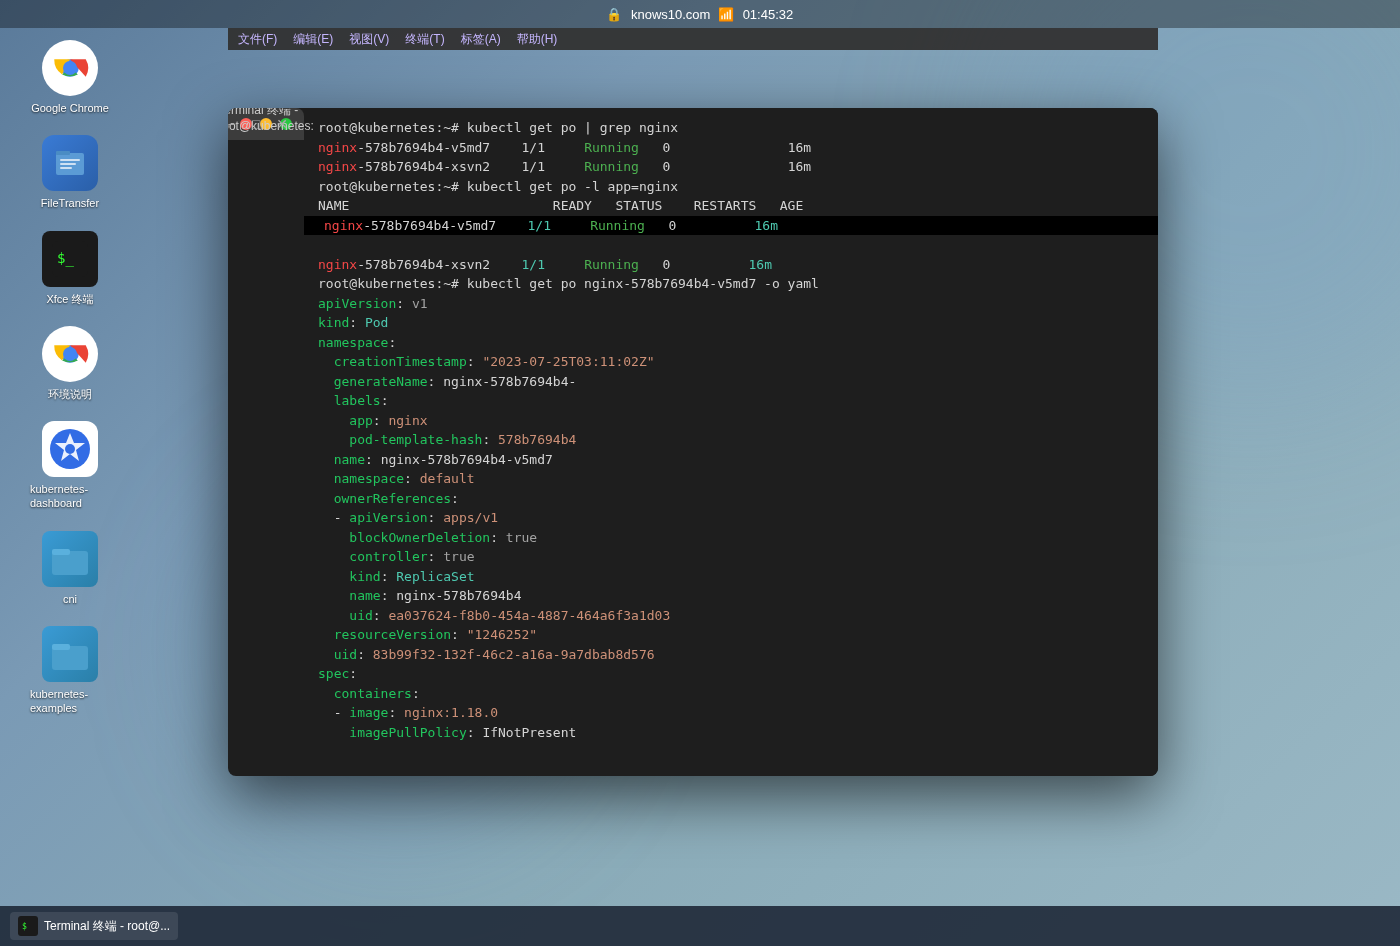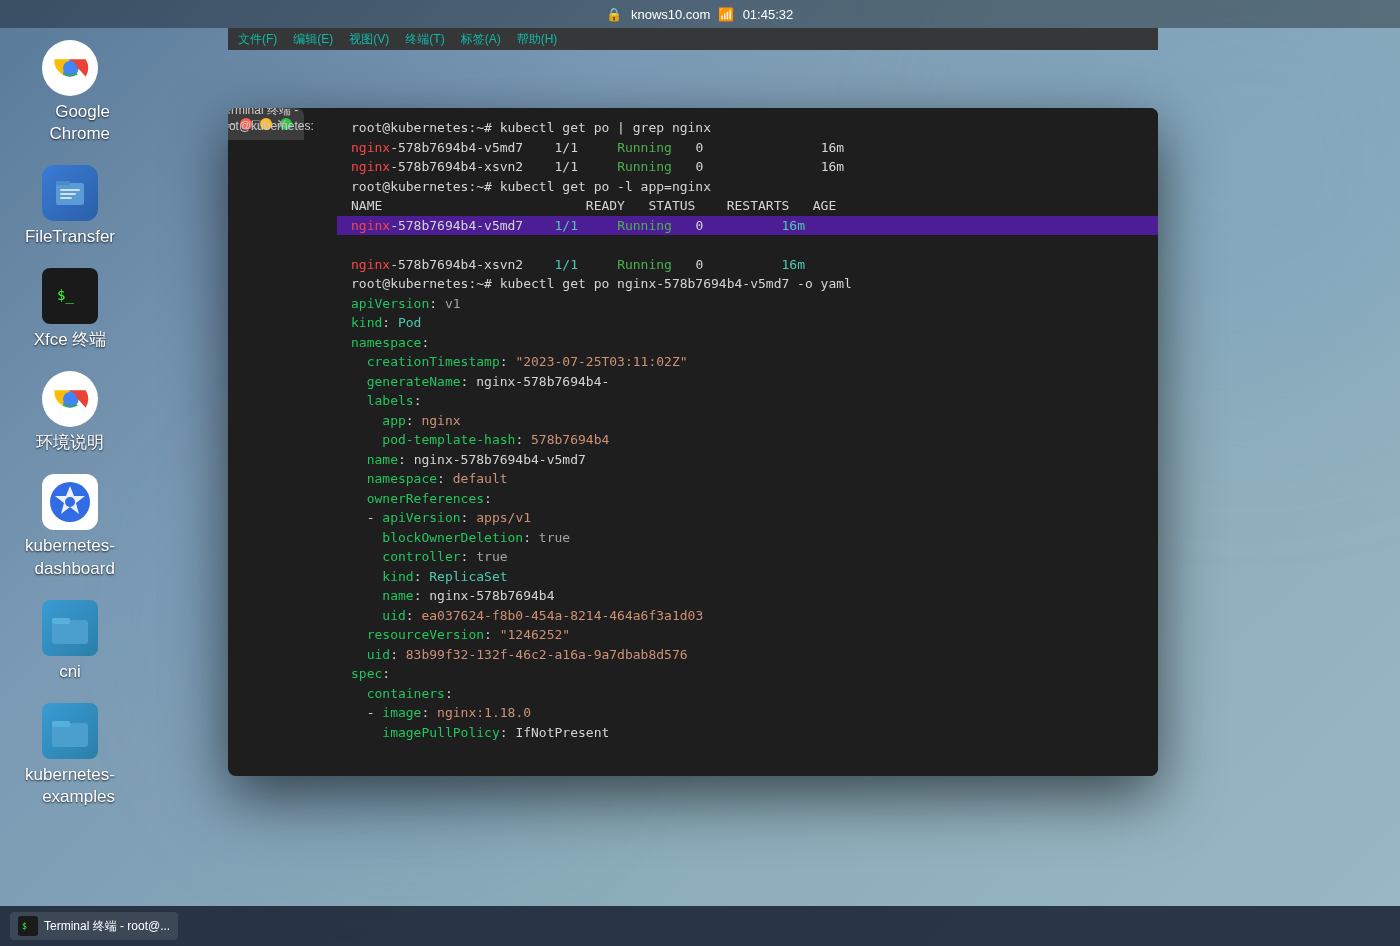--- a/index.html
+++ b/index.html
@@ -105,22 +105,22 @@
       width: 56px;
       height: 56px;
       border-radius: 12px;
       display: flex;
       align-items: center;
       justify-content: center;
     }
 
     .desktop-icon-label {
       color: white;
-      font-size: 17px;
-      text-align: right;
+      font-size: 11px;
+      text-align: left;
       text-shadow: 0 1px 2px rgba(0,0,0,0.8);
       line-height: 1.3;
     }
 
     
     .chrome-icon {
       background: white;
       border-radius: 50%;
     }
 
@@ -223,38 +223,37 @@
       overflow-y: auto;
       font-family: 'Courier New', Courier, monospace;
       font-size: 13px;
       line-height: 1.5;
       color: #d4d4d4;
     }
 
     .terminal-content pre {
       white-space: pre-wrap;
       word-break: break-all;
-      margin-left: 33px;
     }
 
     
     .col-white { color: #d4d4d4; }
     .col-cyan { color: #4ec9b0; }
     .col-nginx { color: #f44747; }
     .col-running { color: #4caf50; }
     .col-key { color: #22c55e; }
     .col-val-str { color: #ce9178; }
     .col-val-bool { color: #a3a3a3; }
     .col-val-kind { color: #4ec9b0; }
 
     .line-highlight {
-      background: #4c1d95;
+      background: #000000;
       display: block;
       margin: 0 -14px;
-      padding: 0 14px;
+      padding: 0 20px;
     }
 
     
 
     
     .bg-blob1 {
       position: absolute;
       top: -100px;
       right: -100px;
       width: 500px;
@@ -286,21 +285,21 @@
       background: rgba(50,50,50,0.95);
       display: flex;
       align-items: center;
       padding: 0 10px;
       gap: 16px;
       z-index: 55;
       border-radius: 0;
     }
 
     .menu-item {
-      color: #14b8a6;
+      color: #c4b5fd;
       font-size: 12px;
       cursor: pointer;
     }
   </style>
 </head>
 <body>
 
 <div class="desktop">
   <div class="bg-blob1"></div>
   <div class="bg-blob2"></div>
@@ -441,21 +440,21 @@
     <span class="col-key">app</span><span class="col-white">: </span><span class="col-val-str">nginx</span>
     <span class="col-key">pod-template-hash</span><span class="col-white">: </span><span class="col-val-str">578b7694b4</span>
   <span class="col-key">name</span><span class="col-white">: </span><span class="col-white">nginx-578b7694b4-v5md7</span>
   <span class="col-key">namespace</span><span class="col-white">: </span><span class="col-val-str">default</span>
   <span class="col-key">ownerReferences</span><span class="col-white">:</span>
   <span class="col-white">- </span><span class="col-key">apiVersion</span><span class="col-white">: </span><span class="col-val-str">apps/v1</span>
     <span class="col-key">blockOwnerDeletion</span><span class="col-white">: </span><span class="col-val-bool">true</span>
     <span class="col-key">controller</span><span class="col-white">: </span><span class="col-val-bool">true</span>
     <span class="col-key">kind</span><span class="col-white">: </span><span class="col-val-kind">ReplicaSet</span>
     <span class="col-key">name</span><span class="col-white">: </span><span class="col-white">nginx-578b7694b4</span>
-    <span class="col-key">uid</span><span class="col-white">: </span><span class="col-val-str">ea037624-f8b0-454a-8214-464a6f3a1d03</span>
+    <span class="col-key">uid</span><span class="col-white">: </span><span class="col-val-str">ea037624-f8b0-454a-4887-464a6f3a1d03</span>
   <span class="col-key">resourceVersion</span><span class="col-white">: </span><span class="col-val-str">"1246252"</span>
   <span class="col-key">uid</span><span class="col-white">: </span><span class="col-val-str">83b99f32-132f-46c2-a16a-9a7dbab8d576</span>
 <span class="col-key">spec</span><span class="col-white">:</span>
   <span class="col-key">containers</span><span class="col-white">:</span>
   <span class="col-white">- </span><span class="col-key">image</span><span class="col-white">: </span><span class="col-val-str">nginx:1.18.0</span>
     <span class="col-key">imagePullPolicy</span><span class="col-white">: </span><span class="col-white">IfNotPresent</span>
     
     
     
       </pre>

